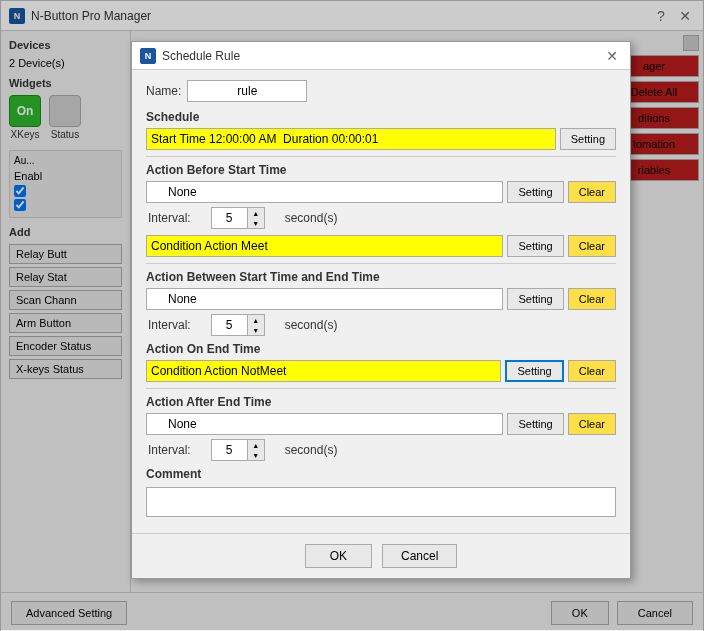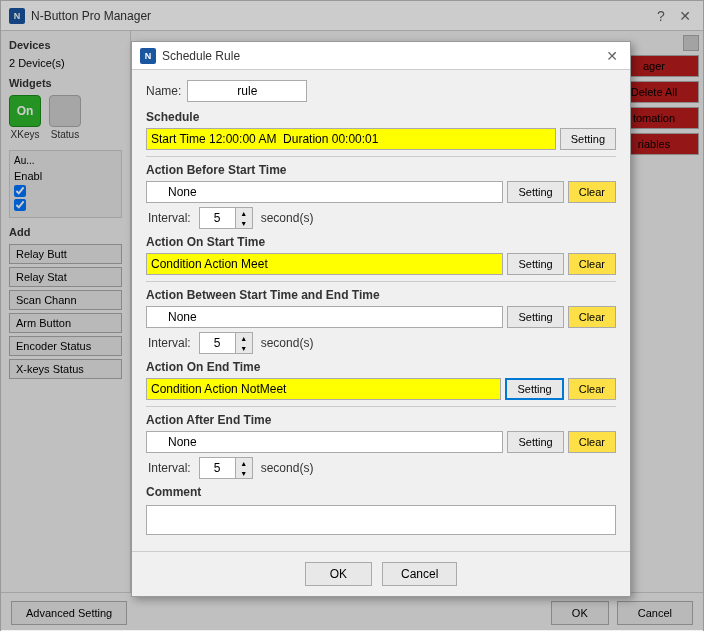--- a/index.html
+++ b/index.html
@@ -379,21 +379,21 @@
       background: #fde047;
       border: 1px solid #aaa;
       cursor: pointer;
       font-size: 11px;
       height: 22px;
     }
 
     .interval-row {
       display: flex;
       align-items: center;
-      gap: 8px;
+      gap: 20px;
       margin-bottom: 6px;
       margin-left: 2px;
     }
 
     .spinner-wrapper {
       display: flex;
       align-items: center;
     }
 
     .spinner-input-field {
@@ -523,20 +523,21 @@
       </div>
     </div>
 
     <div style="flex:1; position:relative;">
     </div>
 
     <div class="right-panel">
       <div style="height:16px;width:16px;background:#ccc;border:1px solid #aaa;"></div>
       <button class="right-button">ager</button>
       <button class="right-button">Delete All</button>
+      <button class="right-button">ditions</button>
       <button class="right-button">tomation</button>
       <button class="right-button">riables</button>
     </div>
   </div>
 
   <div class="bottom-bar">
     <button class="bottom-left-btn">Advanced Setting</button>
     <div class="bottom-right-btns">
       <button class="bottom-ok-btn">OK</button>
       <button class="bottom-ok-btn">Cancel</button>
@@ -584,21 +585,20 @@
             <input class="spinner-input-field" type="text" value="5" style="">
             <div class="spinner-arrows">
               <button class="spinner-arrow">▲</button>
               <button class="spinner-arrow">▼</button>
             </div>
           </div>
           <span class="field-label">second(s)</span>
         </div>
 
         
-        <div class="section-header">Action On Start Time</div>
         <div class="action-row">
           <input class="action-input-yellow" type="text" value="Condition Action Meet" style="">
           <button class="btn-setting">Setting</button>
           <button class="btn-clear">Clear</button>
         </div>
 
         <div class="divider"></div>
 
         
         <div class="section-header">Action Between Start Time and End Time</div>

